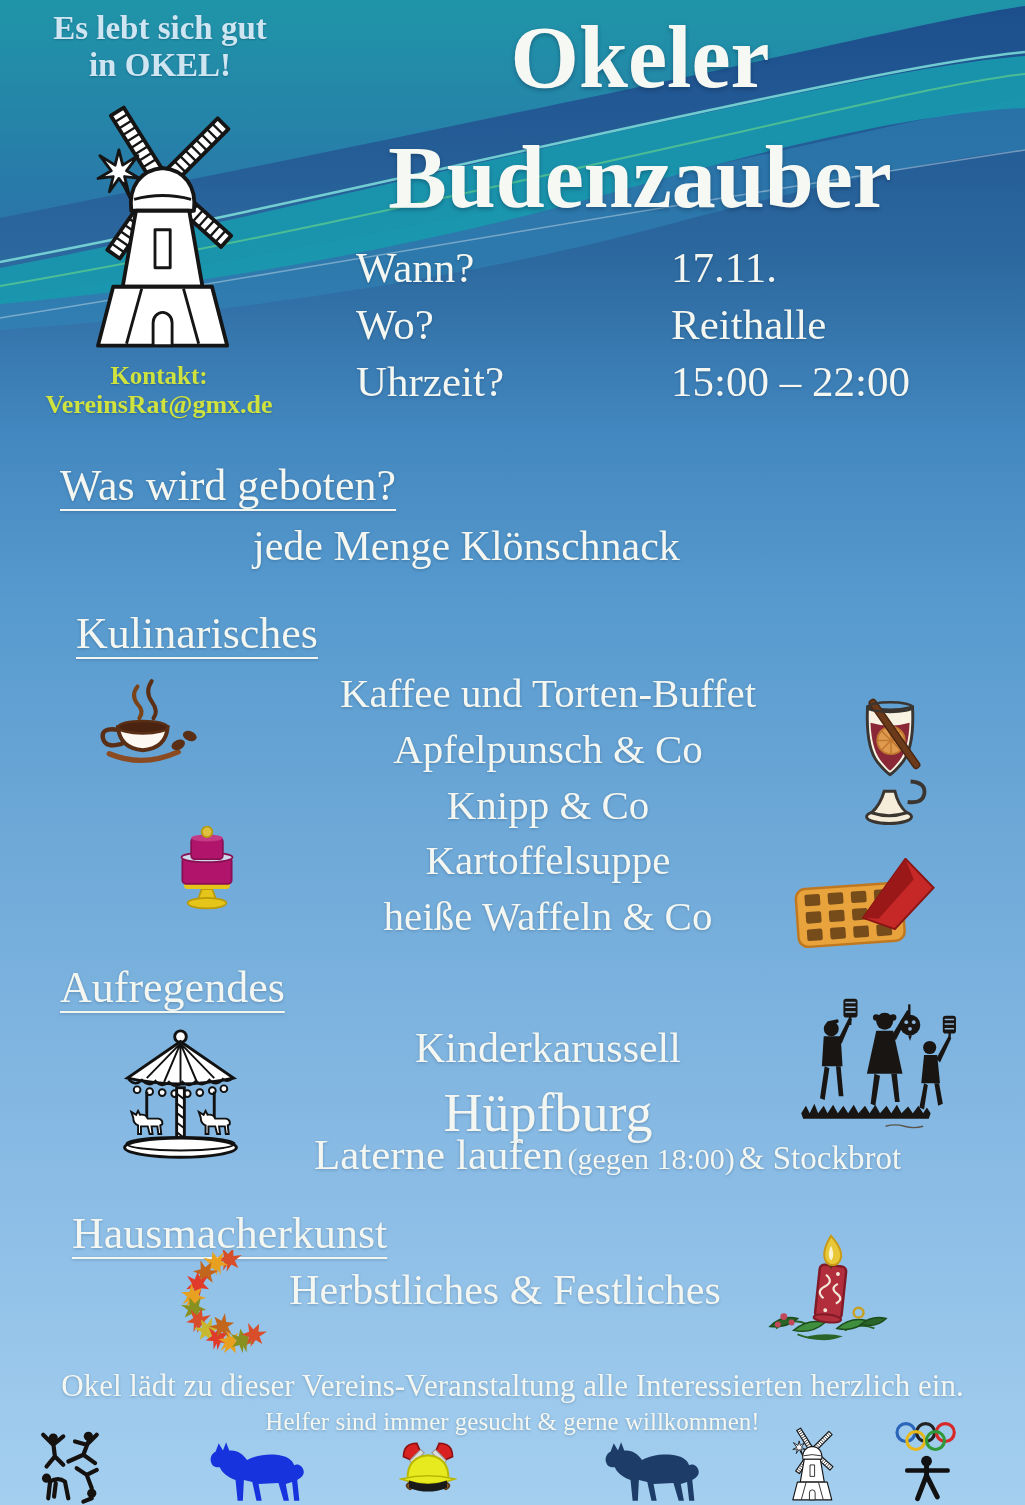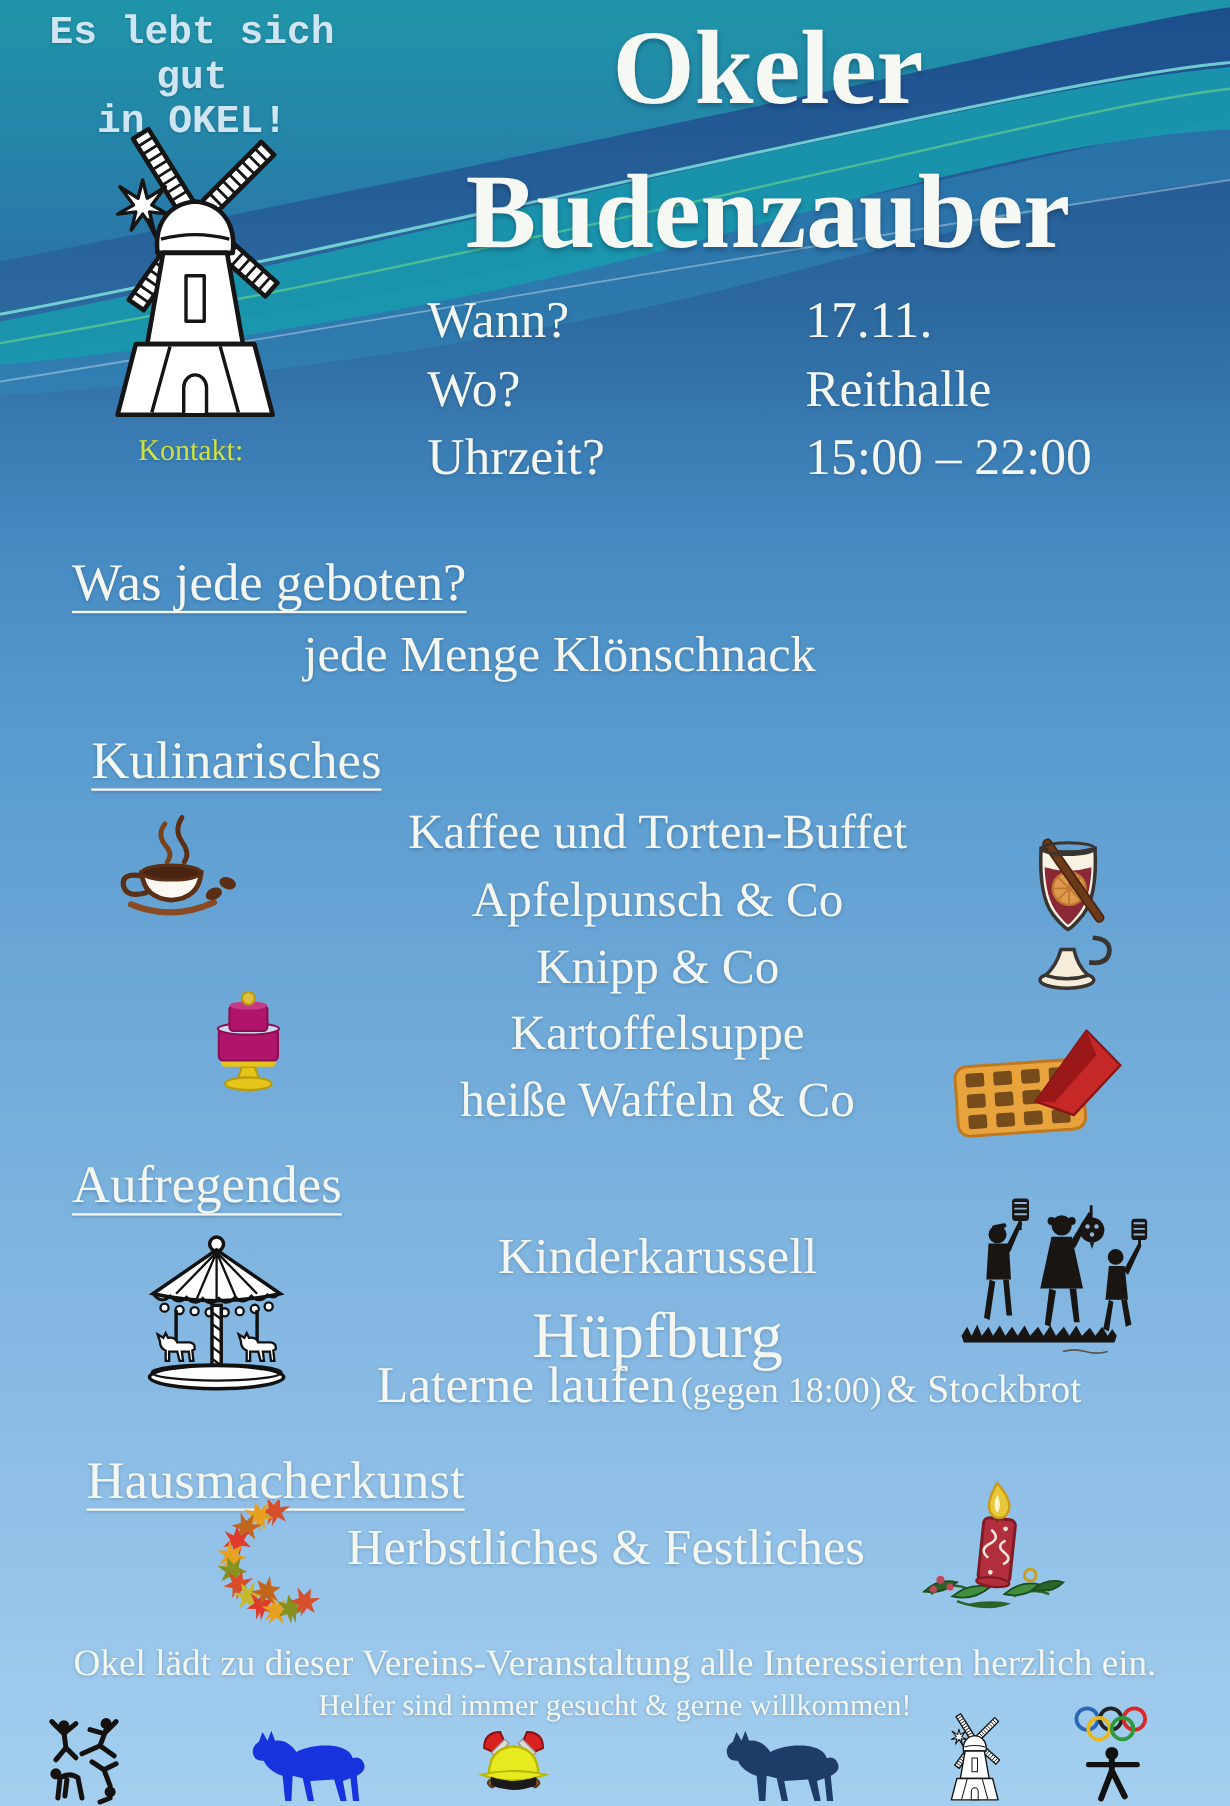--- a/index.html
+++ b/index.html
@@ -4,28 +4,28 @@
 <style>
   html,body{margin:0;padding:0;background:#555;}
   .page{
     position:relative;width:1025px;height:1505px;overflow:hidden;
     font-family:"Liberation Serif", serif;
     background:linear-gradient(180deg,#2f79ae 0%,#4287bf 28.5%,#579ace 40%,#6aa6d6 53%,#7bb2de 66%,#8cbde6 80%,#9cc9ec 93%,#a4cfef 100%);
   }
   .abs{position:absolute;}
   .white{color:#f4f7f1;text-shadow:0 1px 3px rgba(10,30,60,.25);}
   .hdr-svg{position:absolute;top:0;left:0;}
-  .badge{left:30px;top:10px;width:260px;text-align:center;font-size:33px;font-weight:bold;line-height:1.12;color:#cfe6f2;text-shadow:0 1px 2px rgba(0,40,70,.3);font-family:Liberation Mono, monospace;}
+  .badge{left:30px;top:10px;width:260px;text-align:center;font-size:33px;font-weight:bold;line-height:1.12;color:#cfe6f2;text-shadow:0 1px 2px rgba(0,40,70,.3);}
   .title-block{left:330px;top:12px;width:620px;text-align:center;font-weight:bold;color:#f6f9f3;text-shadow:0 2px 4px rgba(5,25,55,.35);}
   .title-l1{font-size:88px;line-height:1.05;}
   .title-l2{font-size:88px;line-height:1.05;margin-top:28px;}
   .details{left:356px;top:239px;width:620px;font-size:43px;line-height:1.33;}
   .details .row{display:flex;}
   .details .lab{width:315px;}
-  .contact{left:28px;top:362px;width:262px;text-align:center;color:#cfe23e;font-weight:normal;text-shadow:0 1px 2px rgba(0,40,70,.3);}
+  .contact{left:28px;top:362px;width:262px;text-align:center;color:#cfe23e;font-weight:bold;text-shadow:0 1px 2px rgba(0,40,70,.3);}
   .contact .c1{font-size:25px;}
   .contact .c2{font-size:26px;}
   .sec-h{font-size:44px;text-decoration:underline;text-underline-offset:9px;text-decoration-thickness:2px;}
   .item{font-size:41px;line-height:1.36;}
   .center{text-align:center;}
   .foot1{left:0;top:1368px;width:1025px;text-align:center;font-size:31px;}
   .foot2{left:0;top:1408px;width:1025px;text-align:center;font-size:25px;}
   svg{display:block;}
 </style>
 </head>
@@ -109,20 +109,21 @@
     <div>Es lebt sich gut</div>
     <div>in OKEL!</div>
   </div>
 
   <svg class="abs" style="left:60px;top:80px" width="190" height="290">
     <use href="#sym-windmill"></use>
   </svg>
 
   <div class="abs contact">
     <div class="c1">Kontakt:</div>
+    <div class="c2">VereinsRat@gmx.de</div>
   </div>
 
   <div class="abs title-block">
     <div class="title-l1">Okeler</div>
     <div class="title-l2">Budenzauber</div>
   </div>
 
   <div class="abs details white">
     <div class="row">
       <span class="lab">Wann?</span>
@@ -131,21 +132,21 @@
     <div class="row">
       <span class="lab">Wo?</span>
       <span>Reithalle</span>
     </div>
     <div class="row">
       <span class="lab">Uhrzeit?</span>
       <span>15:00 – 22:00</span>
     </div>
   </div>
 
-  <div class="abs white sec-h" style="left:60px;top:460px">Was jede geboten?</div>
+  <div class="abs white sec-h" style="left:60px;top:460px">Was wird geboten?</div>
   <div class="abs white item" style="left:253px;top:518px;font-size:42px">jede Menge Klönschnack</div>
 
   <div class="abs white sec-h" style="left:76px;top:608px">Kulinarisches</div>
   <div class="abs white center" style="left:248px;top:666px;width:600px">
     <div class="item">Kaffee und Torten-Buffet</div>
     <div class="item">Apfelpunsch &amp; Co</div>
     <div class="item">Knipp &amp; Co</div>
     <div class="item">Kartoffelsuppe</div>
     <div class="item">heiße Waffeln &amp; Co</div>
   </div>

